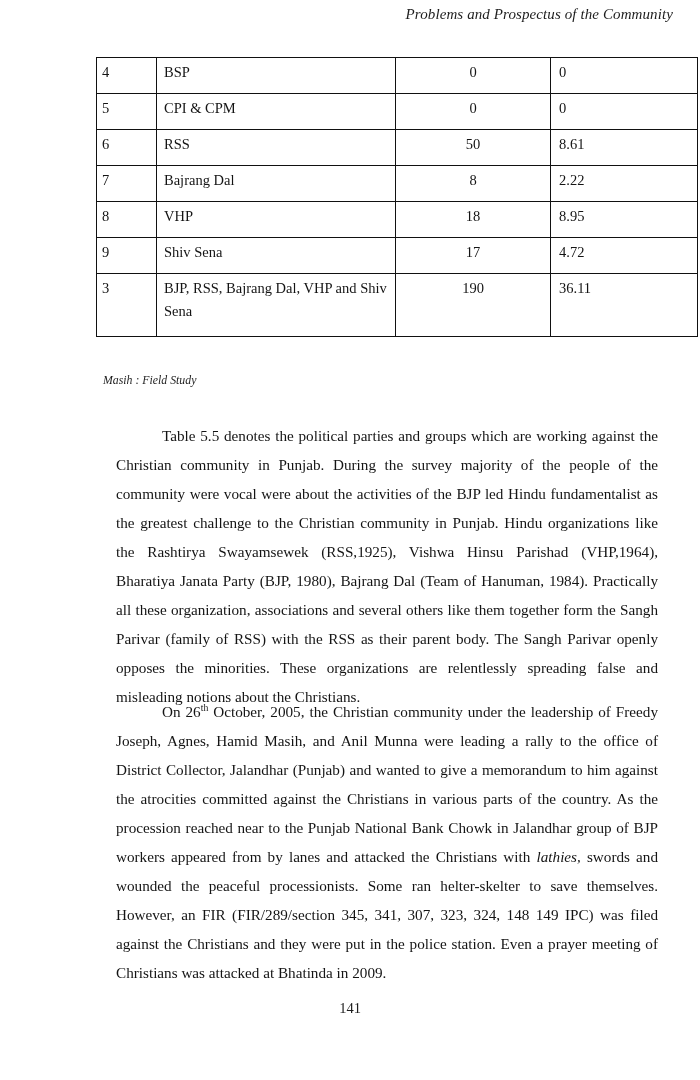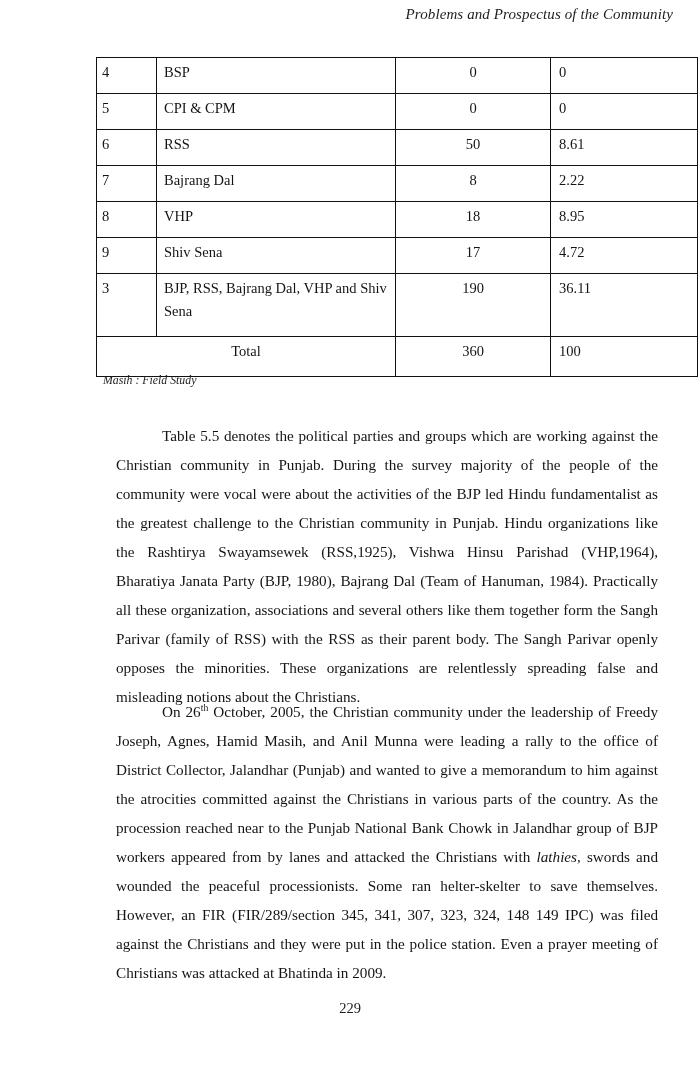--- a/index.html
+++ b/index.html
@@ -166,35 +166,30 @@
           <td class="c-pct">4.72</td>
         </tr>
 
         <tr class="row-tall">
           <td class="c-sl">3</td>
           <td class="c-name">BJP, RSS, Bajrang Dal, VHP and Shiv Sena</td>
           <td class="c-resp">190</td>
           <td class="c-pct">36.11</td>
         </tr>
 
-        <tr class="row-total">
-          <td class="c-total-label" colspan="2">Total</td>
-          <td class="c-resp">360</td>
-          <td class="c-pct">100</td>
-        </tr>
 
       </tbody>
     </table>
   </div>
 
   <div class="source-note">Masih : Field Study</div>
 
   <div class="body-text p1">
     <p>Table 5.5 denotes the political parties and groups which are working against the Christian community in Punjab. During the survey majority of the people of the community were vocal were about the activities of the BJP led Hindu fundamentalist as the greatest challenge to the Christian community in Punjab. Hindu organizations like the Rashtirya Swayamsewek (RSS,1925), Vishwa Hinsu Parishad (VHP,1964), Bharatiya Janata Party (BJP, 1980), Bajrang Dal (Team of Hanuman, 1984). Practically all these organization, associations and several others like them together form the Sangh Parivar (family of RSS) with the RSS as their parent body. The Sangh Parivar openly opposes the minorities. These organizations are relentlessly spreading false and misleading notions about the Christians.</p>
   </div>
 
   <div class="body-text p2">
     <p><span>On 26</span><span class="sup">th</span><span> October, 2005, the Christian community under the leadership of Freedy Joseph, Agnes, Hamid Masih, and  Anil Munna were leading a rally to the office of District Collector, Jalandhar (Punjab) and wanted to give a memorandum to him against the atrocities committed against  the Christians in various parts of the country. As the procession reached near to the Punjab National Bank Chowk in Jalandhar group of BJP workers appeared from by lanes and attacked the Christians with </span><span class="ital">lathies,</span><span> swords and wounded the peaceful processionists. Some ran helter-skelter to save themselves. However, an FIR (FIR/289/section 345, 341, 307, 323, 324, 148 149 IPC) was filed against the Christians and they were put in the police station. Even a prayer meeting of Christians was attacked at Bhatinda in 2009.</span></p>
   </div>
 
-  <div class="folio">229</div>
+  <div class="folio">141</div>
 
 </div>
 
 </body></html>

